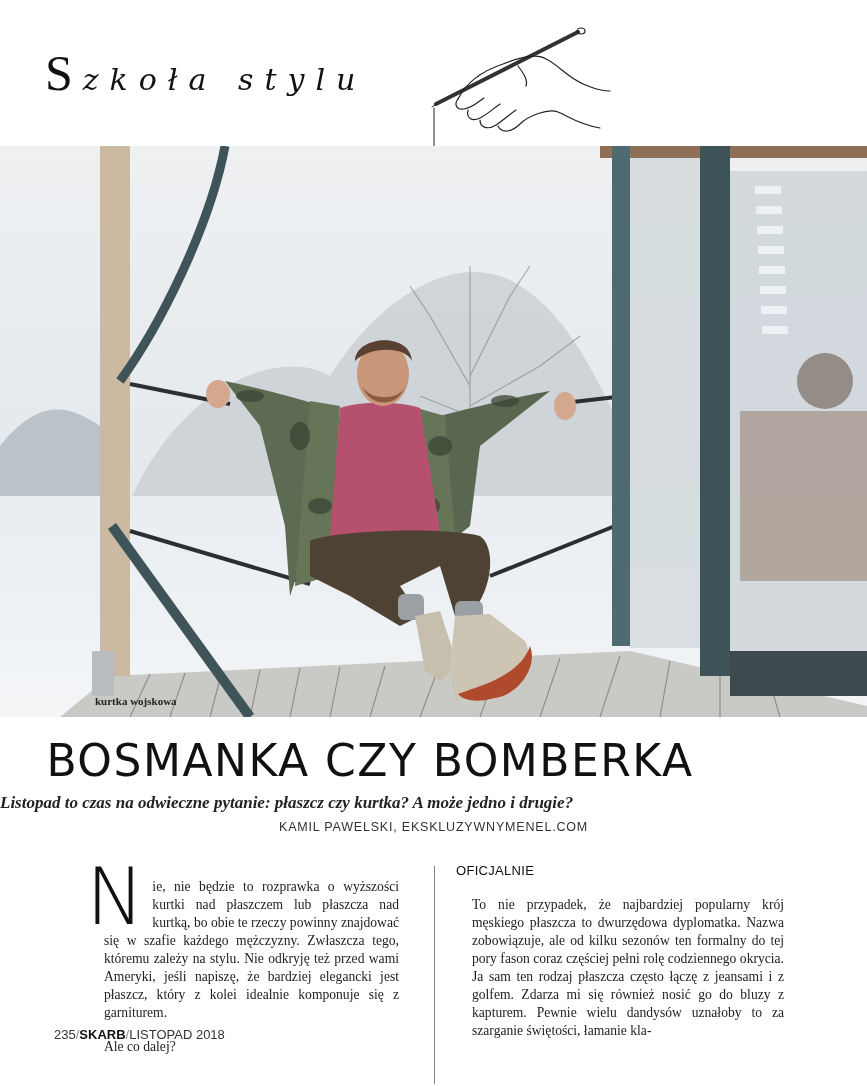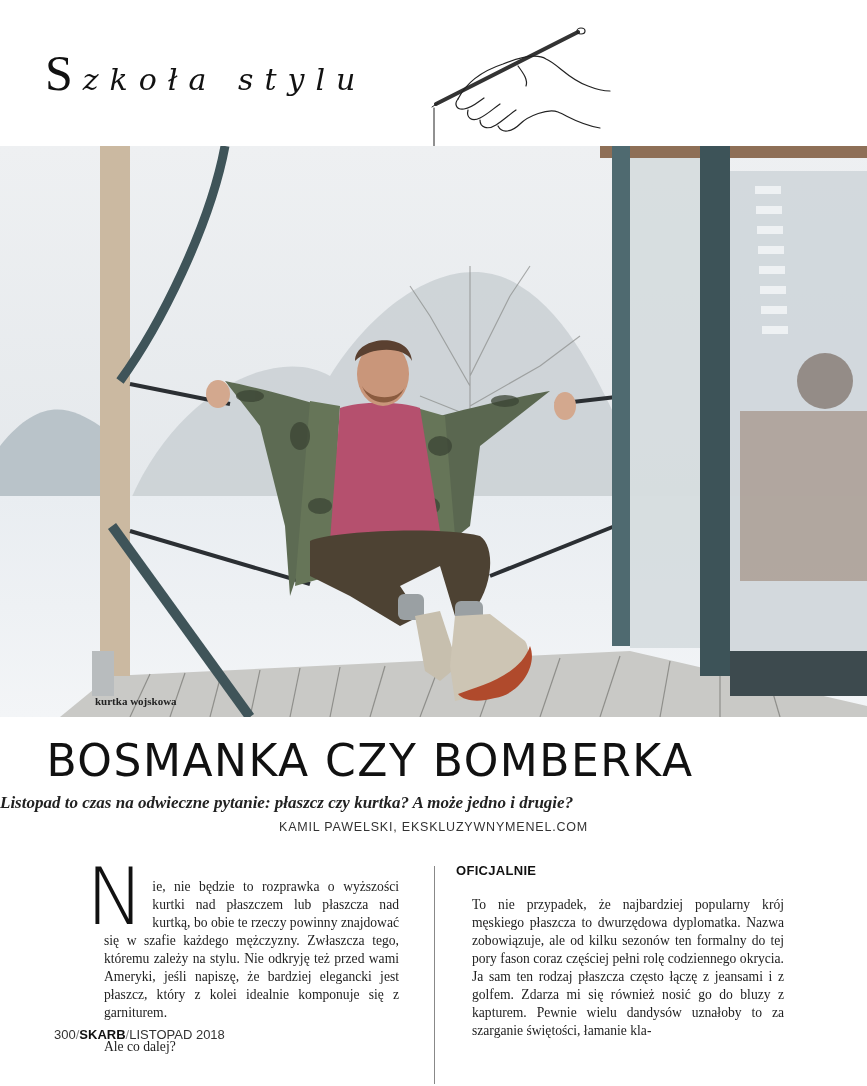--- a/index.html
+++ b/index.html
@@ -17,21 +17,21 @@
   .headline { position: absolute; left: 0; width: 740px; top: 735px; text-align: center; font-family: "DejaVu Sans", sans-serif; font-weight: 200; font-size: 44px; letter-spacing: 1.5px; color: #111; -webkit-text-stroke: 0; }
   .headline span { font-weight: normal; display: inline-block; transform: scaleX(1.0); }
   .standfirst { position: absolute; left: 0; width: 867px; top: 793px; text-align: left; font-family: "Liberation Serif", serif; font-style: italic; font-weight: bold; font-size: 17px; color: #222; }
   .byline { position: absolute; left: 0; width: 867px; top: 820px; text-align: center; font-family: "Liberation Sans", sans-serif; font-size: 12.5px; letter-spacing: 0.8px; color: #333; }
 
   .col { position: absolute; font-family: "Liberation Serif", serif; font-size: 13.6px; line-height: 18px; color: #222; text-align: justify; }
   .col-left { left: 88px; top: 862px; width: 327px; }
   .col-right { left: 456px; top: 862px; width: 344px; }
   .dropcap { float: left; font-family: "DejaVu Sans", sans-serif; font-weight: 200; font-size: 78px; line-height: 66px; margin: 2px 8px 0 -2px; color: #111; }
   .col p { margin: 16px; }
-  .subhead { font-family: "Liberation Sans", sans-serif; font-weight: bold; font-size: 13px; letter-spacing: 0.3px; color: #111; line-height: 18px; margin-bottom: 10px; }
+  .subhead { font-family: "Liberation Sans", sans-serif; font-weight: normal; font-size: 13px; letter-spacing: 0.3px; color: #111; line-height: 18px; margin-bottom: 10px; }
   .last-line { text-align: left; }
 
   .divider { position: absolute; left: 434px; top: 866px; width: 1px; height: 218px; background: #888; }
 
   .footer { position: absolute; left: 54px; top: 1027px; font-family: "Liberation Sans", sans-serif; font-size: 13px; color: #333; white-space: nowrap; }
   .footer .brand { font-weight: bold; color: #111; }
   .footer .sep { color: #888; }
 </style>
 </head>
 <body>
@@ -175,14 +175,14 @@
 </div>
 
 <div class="divider"></div>
 
 <div class="col col-right">
   <div class="subhead">OFICJALNIE</div>
   <p>To nie przypadek, że najbardziej popularny krój męskiego płaszcza to dwurzędowa dyplomatka. Nazwa zobowiązuje, ale od kilku sezonów ten formalny do tej pory fason coraz częściej pełni rolę codziennego okrycia. Ja sam ten rodzaj płaszcza często łączę z jeansami i z golfem. Zdarza mi się również nosić go do bluzy z kapturem. Pewnie wielu dandysów uznałoby to za szarganie świętości, łamanie kla-</p>
 </div>
 
 <div class="footer">
-  <span>300</span><span class="sep">/</span><span class="brand">SKARB</span><span class="sep">/</span><span>LISTOPAD 2018</span>
+  <span>235</span><span class="sep">/</span><span class="brand">SKARB</span><span class="sep">/</span><span>LISTOPAD 2018</span>
 </div>
 
 </body></html>

